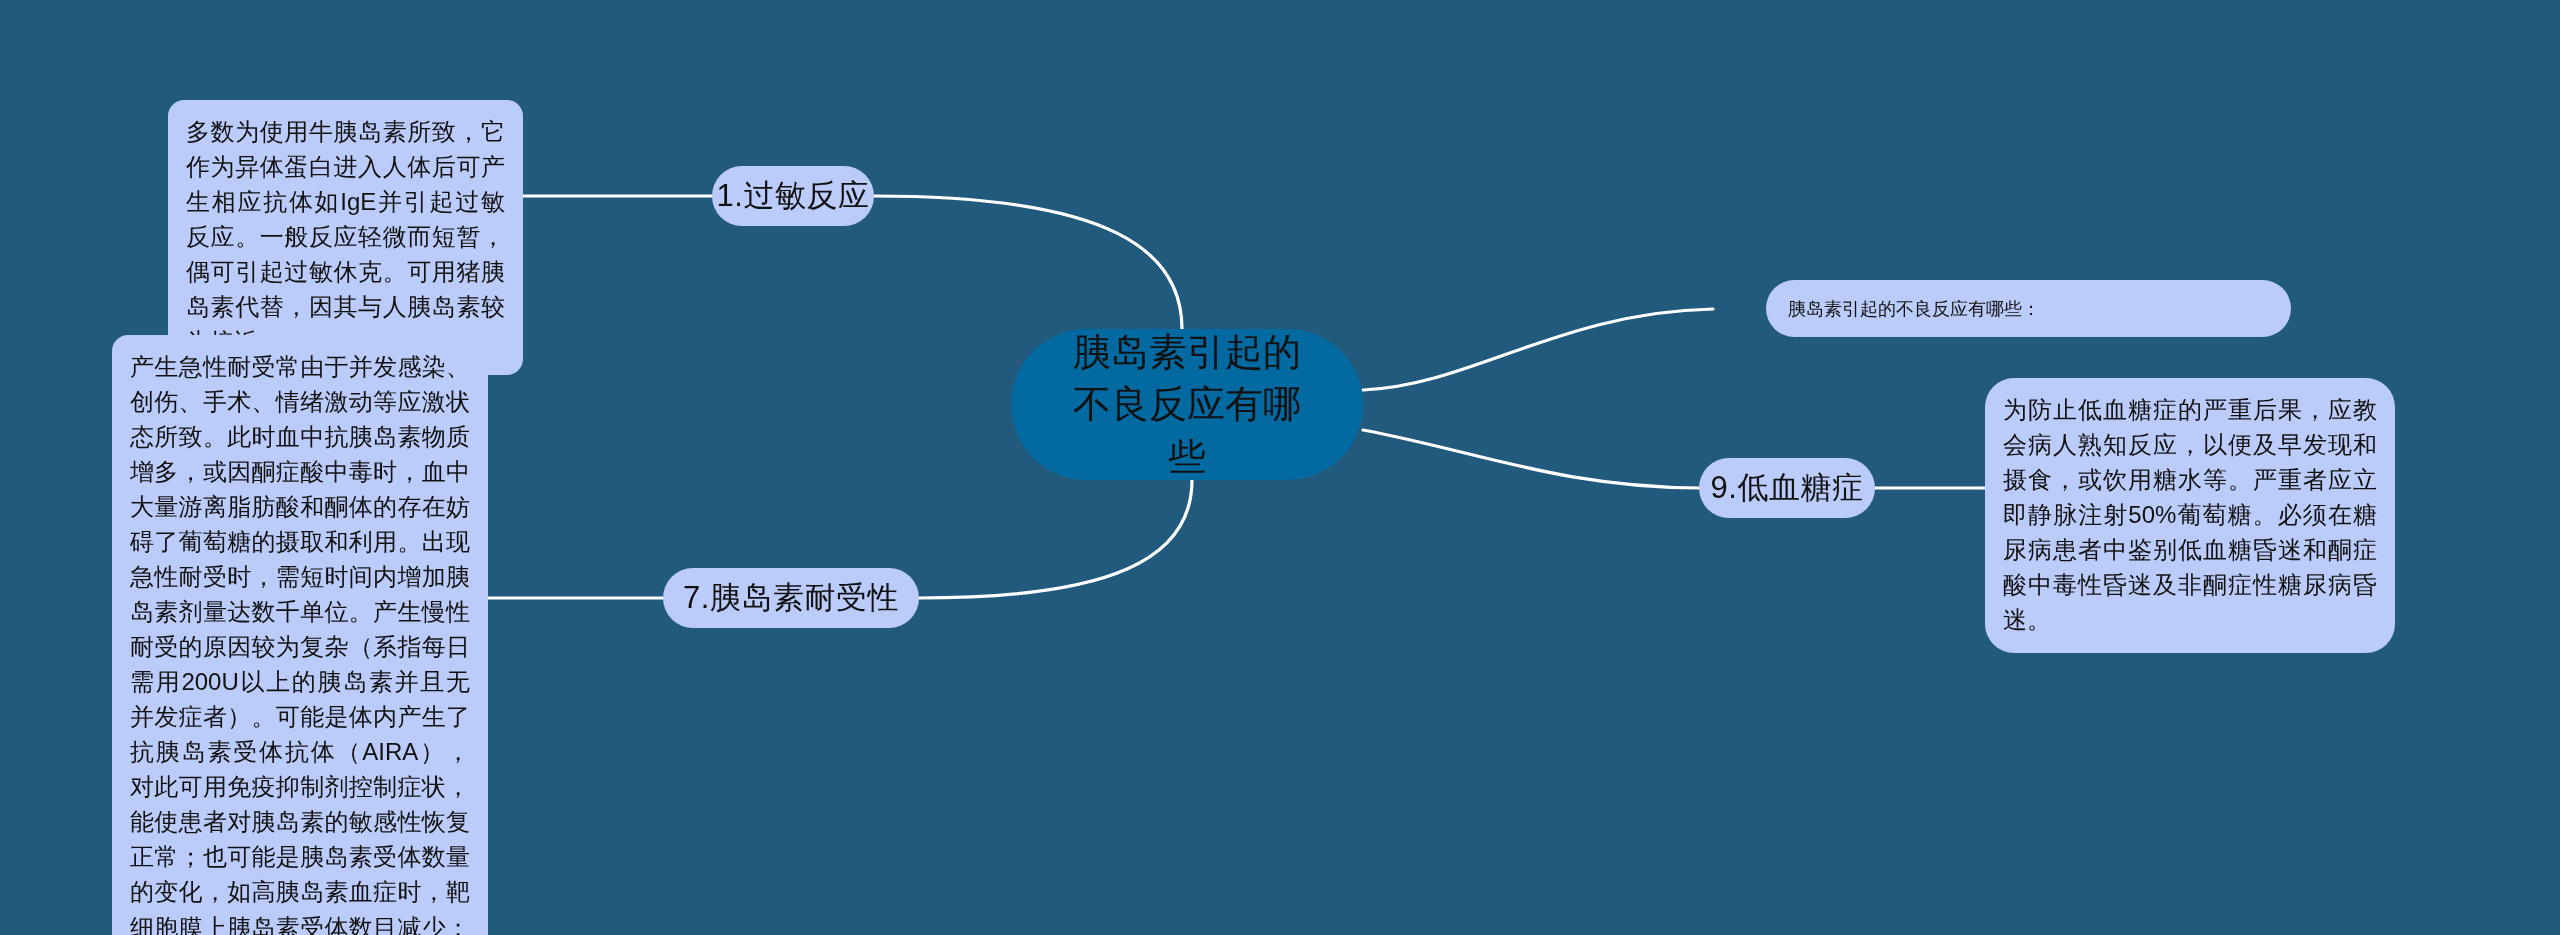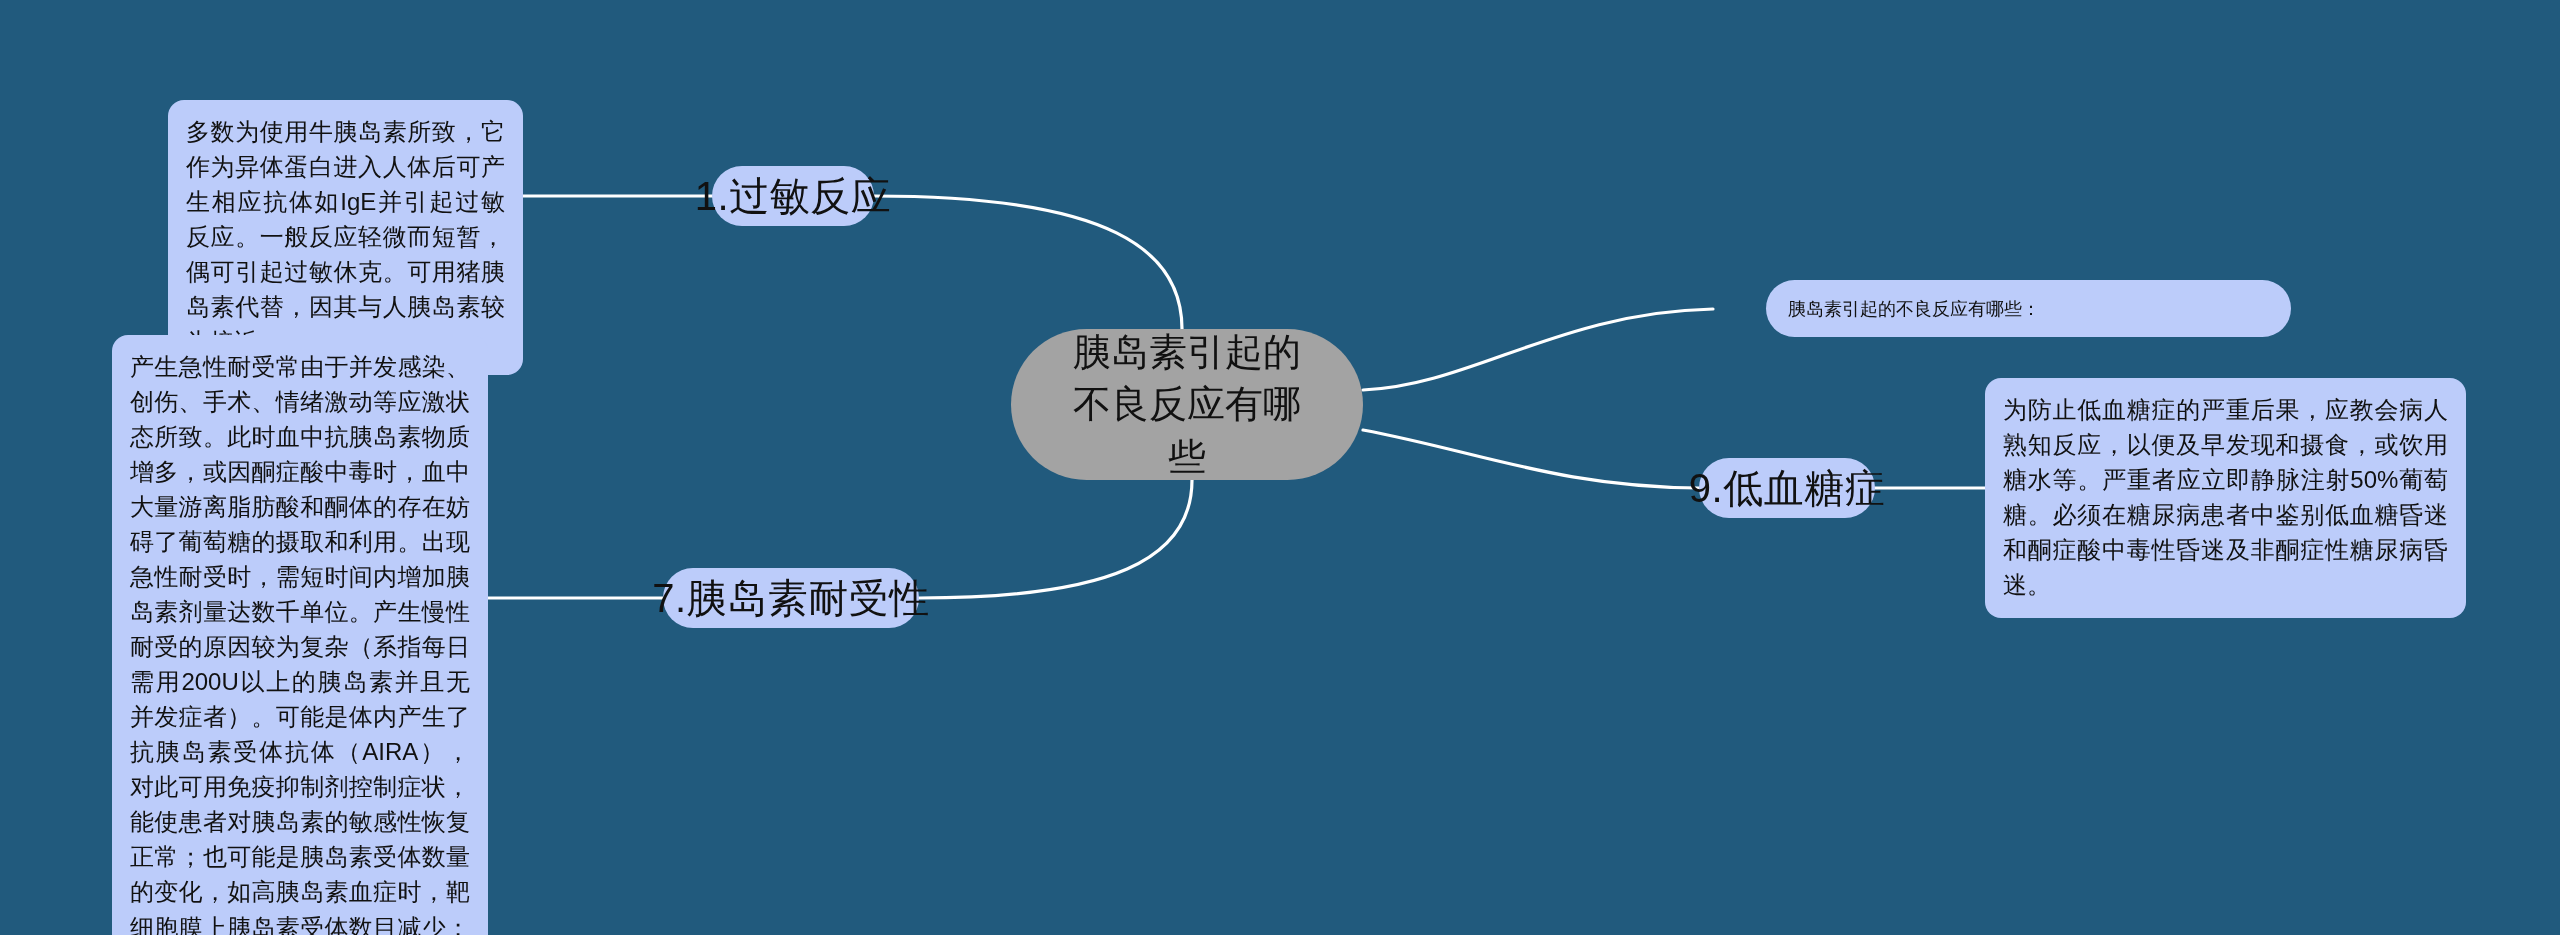--- a/index.html
+++ b/index.html
@@ -31,28 +31,28 @@
     border-radius: 14px;
     z-index: 5;
   }
   
   .pill {
     border-radius: 999px;
     display: flex;
     align-items: center;
     justify-content: center;
     text-align: center;
-    font-size: 40px;
+    font-size: 31px;
     letter-spacing: 0.5px;
     white-space: nowrap;
     padding: 0 26px;
   }
   
   .root {
-    background: #a3a3a3;
+    background: #0369a1;
     border-radius: 110px;
     display: flex;
     align-items: center;
     justify-content: center;
     text-align: center;
     font-size: 38px;
     line-height: 1.38;
     padding: 0 46px;
     z-index: 6;
   }
@@ -72,21 +72,21 @@
   #note-allergy  { left: 168px;  top: 100px;  width: 355px; }
   #node-allergy  { left: 712px;  top: 166px;  width: 162px; height: 60px; }
 
   #node-root     { left: 1011px; top: 329px;  width: 352px; height: 151px; }
 
   #note-root-title { left: 1766px; top: 280px; width: 525px; height: 57px;
                      border-radius: 999px; display:flex; align-items:center;
                      padding: 0 22px; font-size: 18px; white-space: nowrap; text-align: right; }
 
   #node-hypo     { left: 1699px; top: 458px;  width: 176px; height: 60px; }
-  #note-hypo     { left: 1985px; top: 378px;  width: 481px; }
+  #note-hypo     { left: 1985px; top: 378px;  width: 410px; border-radius: 29px; }
 
   #node-toler    { left: 663px;  top: 568px;  width: 256px; height: 60px; }
   #note-toler    { left: 112px;  top: 335px;  width: 376px; }
 
   .link-path {
     fill: none;
     stroke: #ffffff;
     stroke-width: 3.2;
     stroke-linecap: round;
   }

